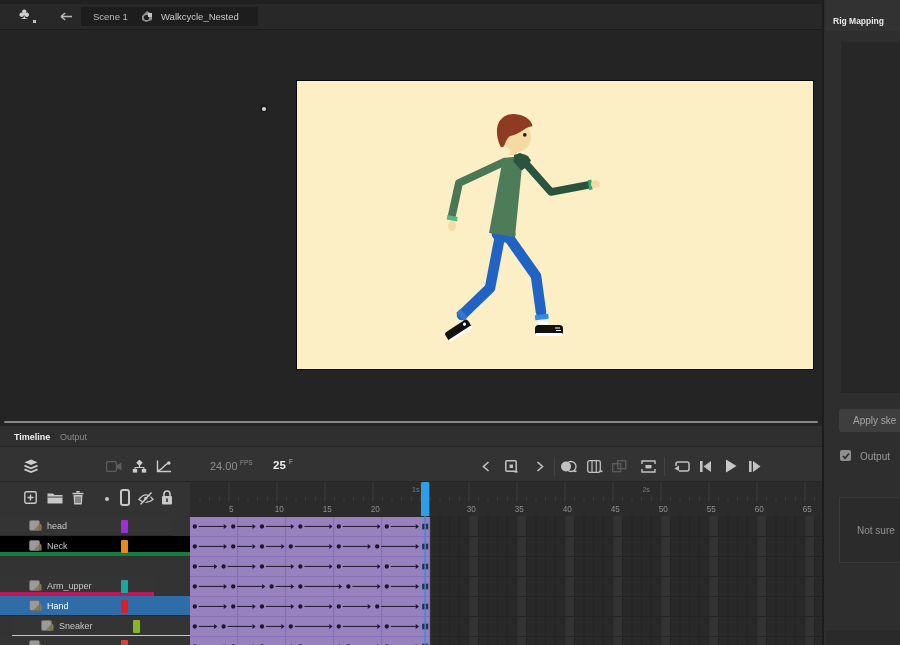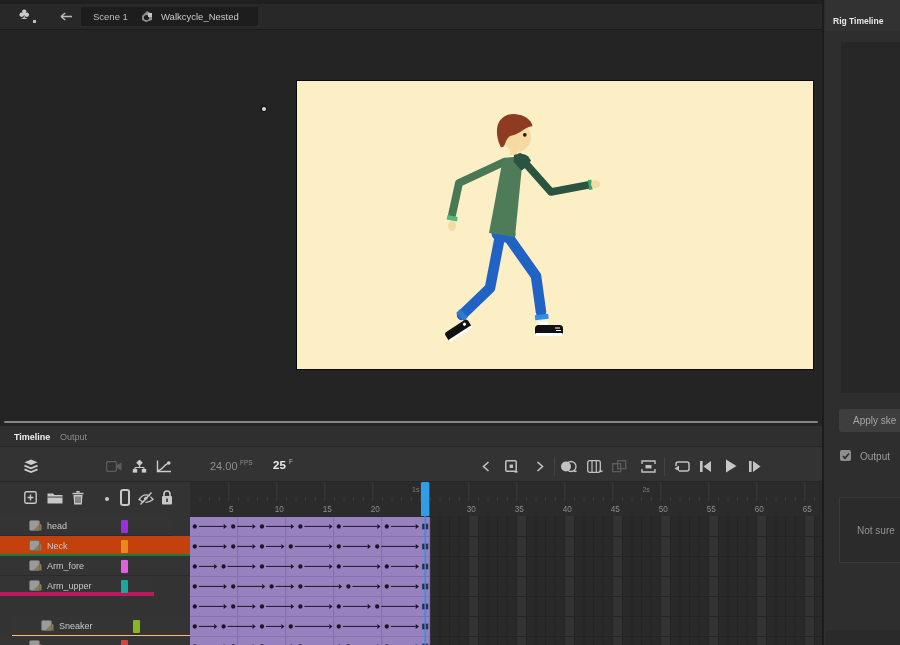--- a/index.html
+++ b/index.html
@@ -71,21 +71,21 @@
 </g>
 </svg>
 </div>
 <span class="abs" style="left:260px;top:105px;width:7px;height:7px;background:#181818;border-radius:50%"></span>
 <span class="abs" style="left:262px;top:107px;width:3.5px;height:3.5px;background:#cfcfcf;border-radius:50%"></span>
 
 <div class="abs" style="left:4px;top:421px;width:814px;height:2px;background:#858585;border-radius:1px"></div>
 
 <div class="abs" style="left:822px;top:0;width:78px;height:645px;background:#2e2e2e;border-left:2px solid #1c1c1c;box-sizing:border-box">
   <div class="abs" style="left:2px;top:0;width:76px;height:31px;background:#323232"></div>
-  <span class="abs" style="left:9px;top:16px;font-size:8.5px;font-weight:bold;color:#e8e8e8">Rig Timeline</span>
+  <span class="abs" style="left:9px;top:16px;font-size:8.5px;font-weight:bold;color:#e8e8e8">Rig Mapping</span>
   <div class="abs" style="left:17px;top:42px;width:61px;height:351px;background:#272727"></div>
   <div class="abs" style="left:15px;top:409px;width:63px;height:23px;background:#3e3e3e;border-radius:3px"></div>
   <span class="abs" style="left:29px;top:415px;font-size:10px;color:#a5a5a5">Apply ske</span>
   <span class="abs" style="left:16px;top:450px;width:11px;height:11px;background:#8f8f8f;border-radius:2px"></span>
   <svg class="abs" style="left:17px;top:451px" width="10" height="10" viewBox="0 0 10 10">
     <path d="M2,5 L4,7.2 L8,2.5" stroke="#2e2e2e" stroke-width="1.7" fill="none"></path>
   </svg>
   <span class="abs" style="left:36px;top:451px;font-size:10px;color:#9a9a9a">Output</span>
   <div class="abs" style="left:15px;top:497px;width:70px;height:66px;background:#2b2b2b;border:1px solid #3a3a3a;box-sizing:border-box"></div>
   <span class="abs" style="left:33px;top:525px;font-size:10px;color:#929292">Not sure</span>
@@ -300,46 +300,46 @@
     </svg>
 <div style="position:absolute;left:0;top:516px;width:172px;height:20px;background:#343434;border-bottom:1px solid #2a2a2a;box-sizing:border-box">
       <svg style="position:absolute;left:29px;top:4px" width="13" height="12" viewBox="0 0 13 12">
         <rect x="0.5" y="0.5" width="10" height="10" rx="1.5" fill="#9a9a9a"></rect>
         <path d="M4,10.5 L11,3.5 L12.5,5 L12.5,10.5 Z" fill="#8a7a52"></path>
         <rect x="0.5" y="0.5" width="10" height="10" rx="1.5" fill="none" stroke="#6e6e6e"></rect>
       </svg>
       <span style="position:absolute;left:47px;top:5px;font-size:9px;color:#c8c8c8">head</span>
       <span style="position:absolute;left:121px;top:4px;width:7px;height:13px;border-radius:1px;background:#9b30d9"></span>
     </div>
-    <div style="position:absolute;left:0;top:536px;width:190px;height:20px;background:#c2410c;border-bottom:2px solid #15803d;box-sizing:border-box">
+    <div style="position:absolute;left:0;top:536px;width:190px;height:20px;background:#000000;border-bottom:4px solid #15803d;box-sizing:border-box">
       <svg style="position:absolute;left:29px;top:4px" width="13" height="12" viewBox="0 0 13 12">
         <rect x="0.5" y="0.5" width="10" height="10" rx="1.5" fill="#9a9a9a"></rect>
         <path d="M4,10.5 L11,3.5 L12.5,5 L12.5,10.5 Z" fill="#8a7a52"></path>
         <rect x="0.5" y="0.5" width="10" height="10" rx="1.5" fill="none" stroke="#6e6e6e"></rect>
       </svg>
       <span style="position:absolute;left:47px;top:5px;font-size:9px;color:#c8c8c8">Neck</span>
       <span style="position:absolute;left:121px;top:4px;width:7px;height:13px;border-radius:1px;background:#e8891d"></span>
-    </div>
-    <div style="position:absolute;left:0;top:556px;width:190px;height:20px;background:#343434;border-bottom:1px solid #2a2a2a;box-sizing:border-box">
-      <svg style="position:absolute;left:29px;top:4px" width="13" height="12" viewBox="0 0 13 12">
-        <rect x="0.5" y="0.5" width="10" height="10" rx="1.5" fill="#9a9a9a"></rect>
-        <path d="M4,10.5 L11,3.5 L12.5,5 L12.5,10.5 Z" fill="#8a7a52"></path>
-        <rect x="0.5" y="0.5" width="10" height="10" rx="1.5" fill="none" stroke="#6e6e6e"></rect>
-      </svg>
-      <span style="position:absolute;left:47px;top:5px;font-size:9px;color:#c8c8c8">Arm_fore</span>
-      <span style="position:absolute;left:121px;top:4px;width:7px;height:13px;border-radius:1px;background:#e060e0"></span>
     </div>
     <div style="position:absolute;left:0;top:576px;width:154px;height:20px;background:#343434;border-bottom:4px solid #be185d;box-sizing:border-box">
       <svg style="position:absolute;left:29px;top:4px" width="13" height="12" viewBox="0 0 13 12">
         <rect x="0.5" y="0.5" width="10" height="10" rx="1.5" fill="#9a9a9a"></rect>
         <path d="M4,10.5 L11,3.5 L12.5,5 L12.5,10.5 Z" fill="#8a7a52"></path>
         <rect x="0.5" y="0.5" width="10" height="10" rx="1.5" fill="none" stroke="#6e6e6e"></rect>
       </svg>
       <span style="position:absolute;left:47px;top:5px;font-size:9px;color:#c8c8c8">Arm_upper</span>
       <span style="position:absolute;left:121px;top:4px;width:7px;height:13px;border-radius:1px;background:#18a8a0"></span>
+    </div>
+    <div style="position:absolute;left:0;top:596px;width:190px;height:20px;background:#2e6da8;border-bottom:1px solid #2a2a2a;box-sizing:border-box">
+      <svg style="position:absolute;left:29px;top:4px" width="13" height="12" viewBox="0 0 13 12">
+        <rect x="0.5" y="0.5" width="10" height="10" rx="1.5" fill="#9a9a9a"></rect>
+        <path d="M4,10.5 L11,3.5 L12.5,5 L12.5,10.5 Z" fill="#8a7a52"></path>
+        <rect x="0.5" y="0.5" width="10" height="10" rx="1.5" fill="none" stroke="#6e6e6e"></rect>
+      </svg>
+      <span style="position:absolute;left:47px;top:5px;font-size:9px;color:#ffffff">Hand</span>
+      <span style="position:absolute;left:121px;top:4px;width:7px;height:13px;border-radius:1px;background:#e01b24"></span>
     </div>
     <div style="position:absolute;left:12px;top:616px;width:190px;height:20px;background:#343434;border-bottom:1px solid #fdba74;box-sizing:border-box">
       <svg style="position:absolute;left:29px;top:4px" width="13" height="12" viewBox="0 0 13 12">
         <rect x="0.5" y="0.5" width="10" height="10" rx="1.5" fill="#9a9a9a"></rect>
         <path d="M4,10.5 L11,3.5 L12.5,5 L12.5,10.5 Z" fill="#8a7a52"></path>
         <rect x="0.5" y="0.5" width="10" height="10" rx="1.5" fill="none" stroke="#6e6e6e"></rect>
       </svg>
       <span style="position:absolute;left:47px;top:5px;font-size:9px;color:#c8c8c8">Sneaker</span>
       <span style="position:absolute;left:121px;top:4px;width:7px;height:13px;border-radius:1px;background:#86b622"></span>
     </div>

